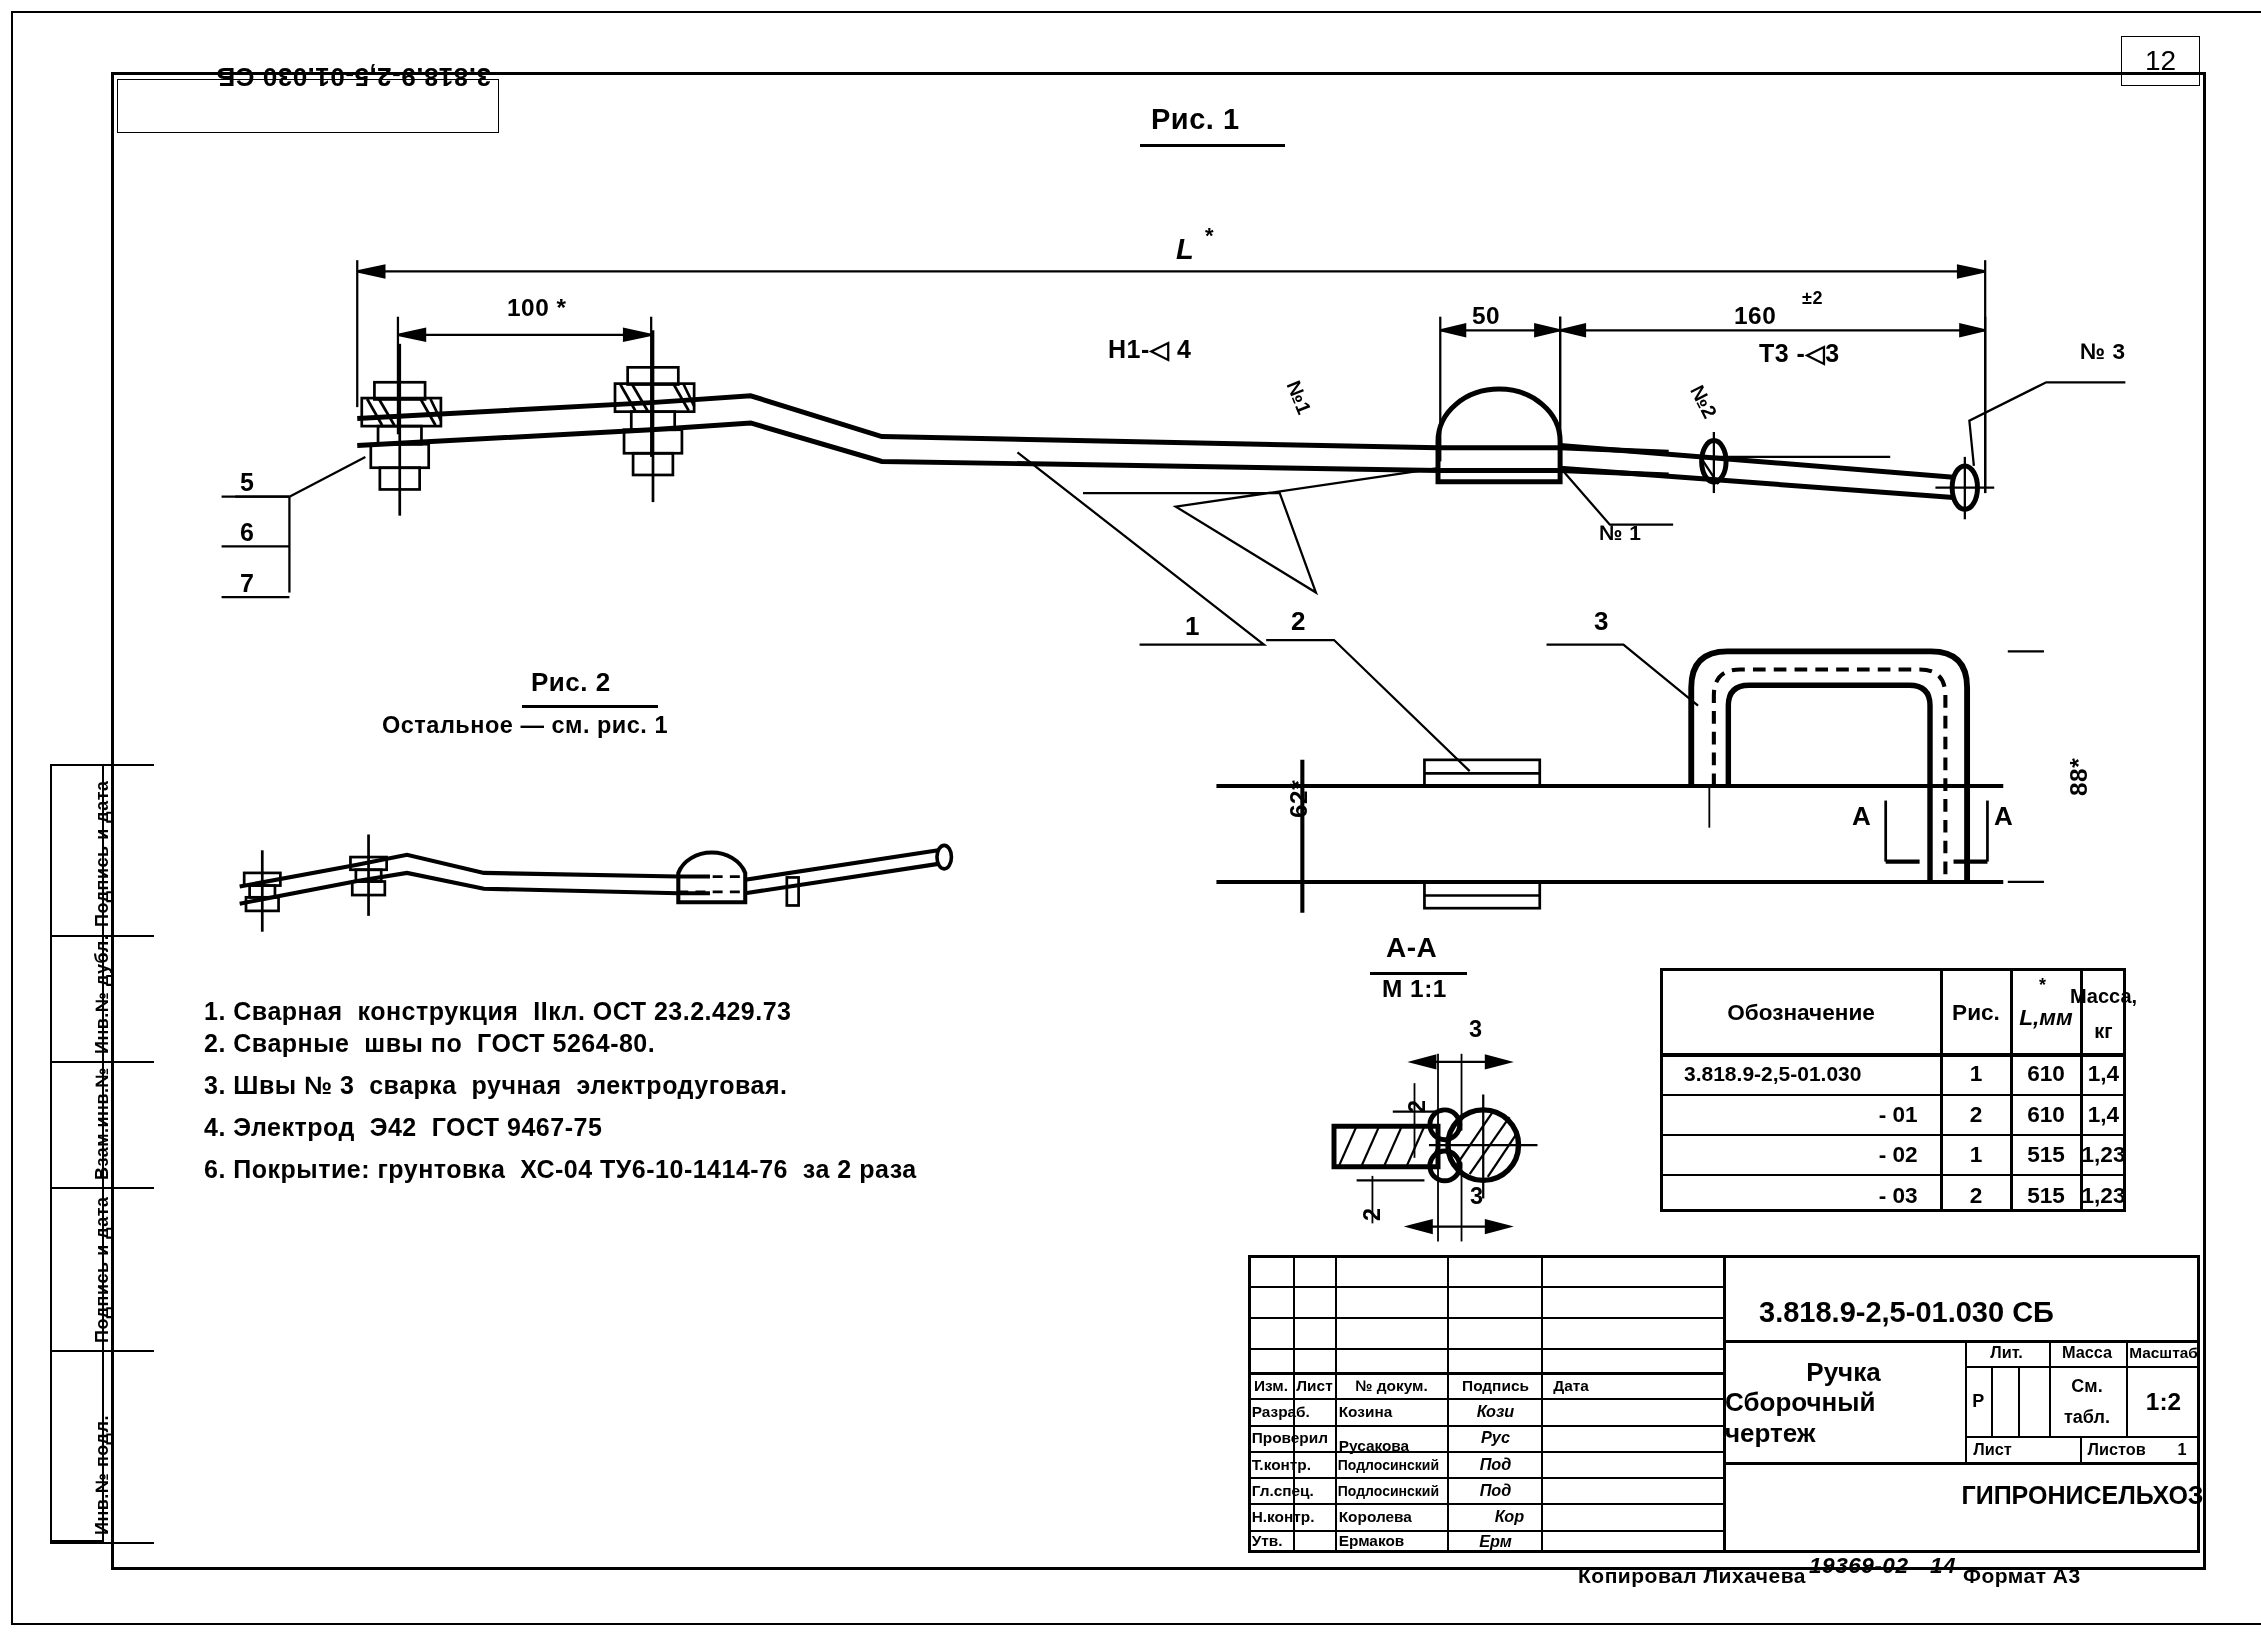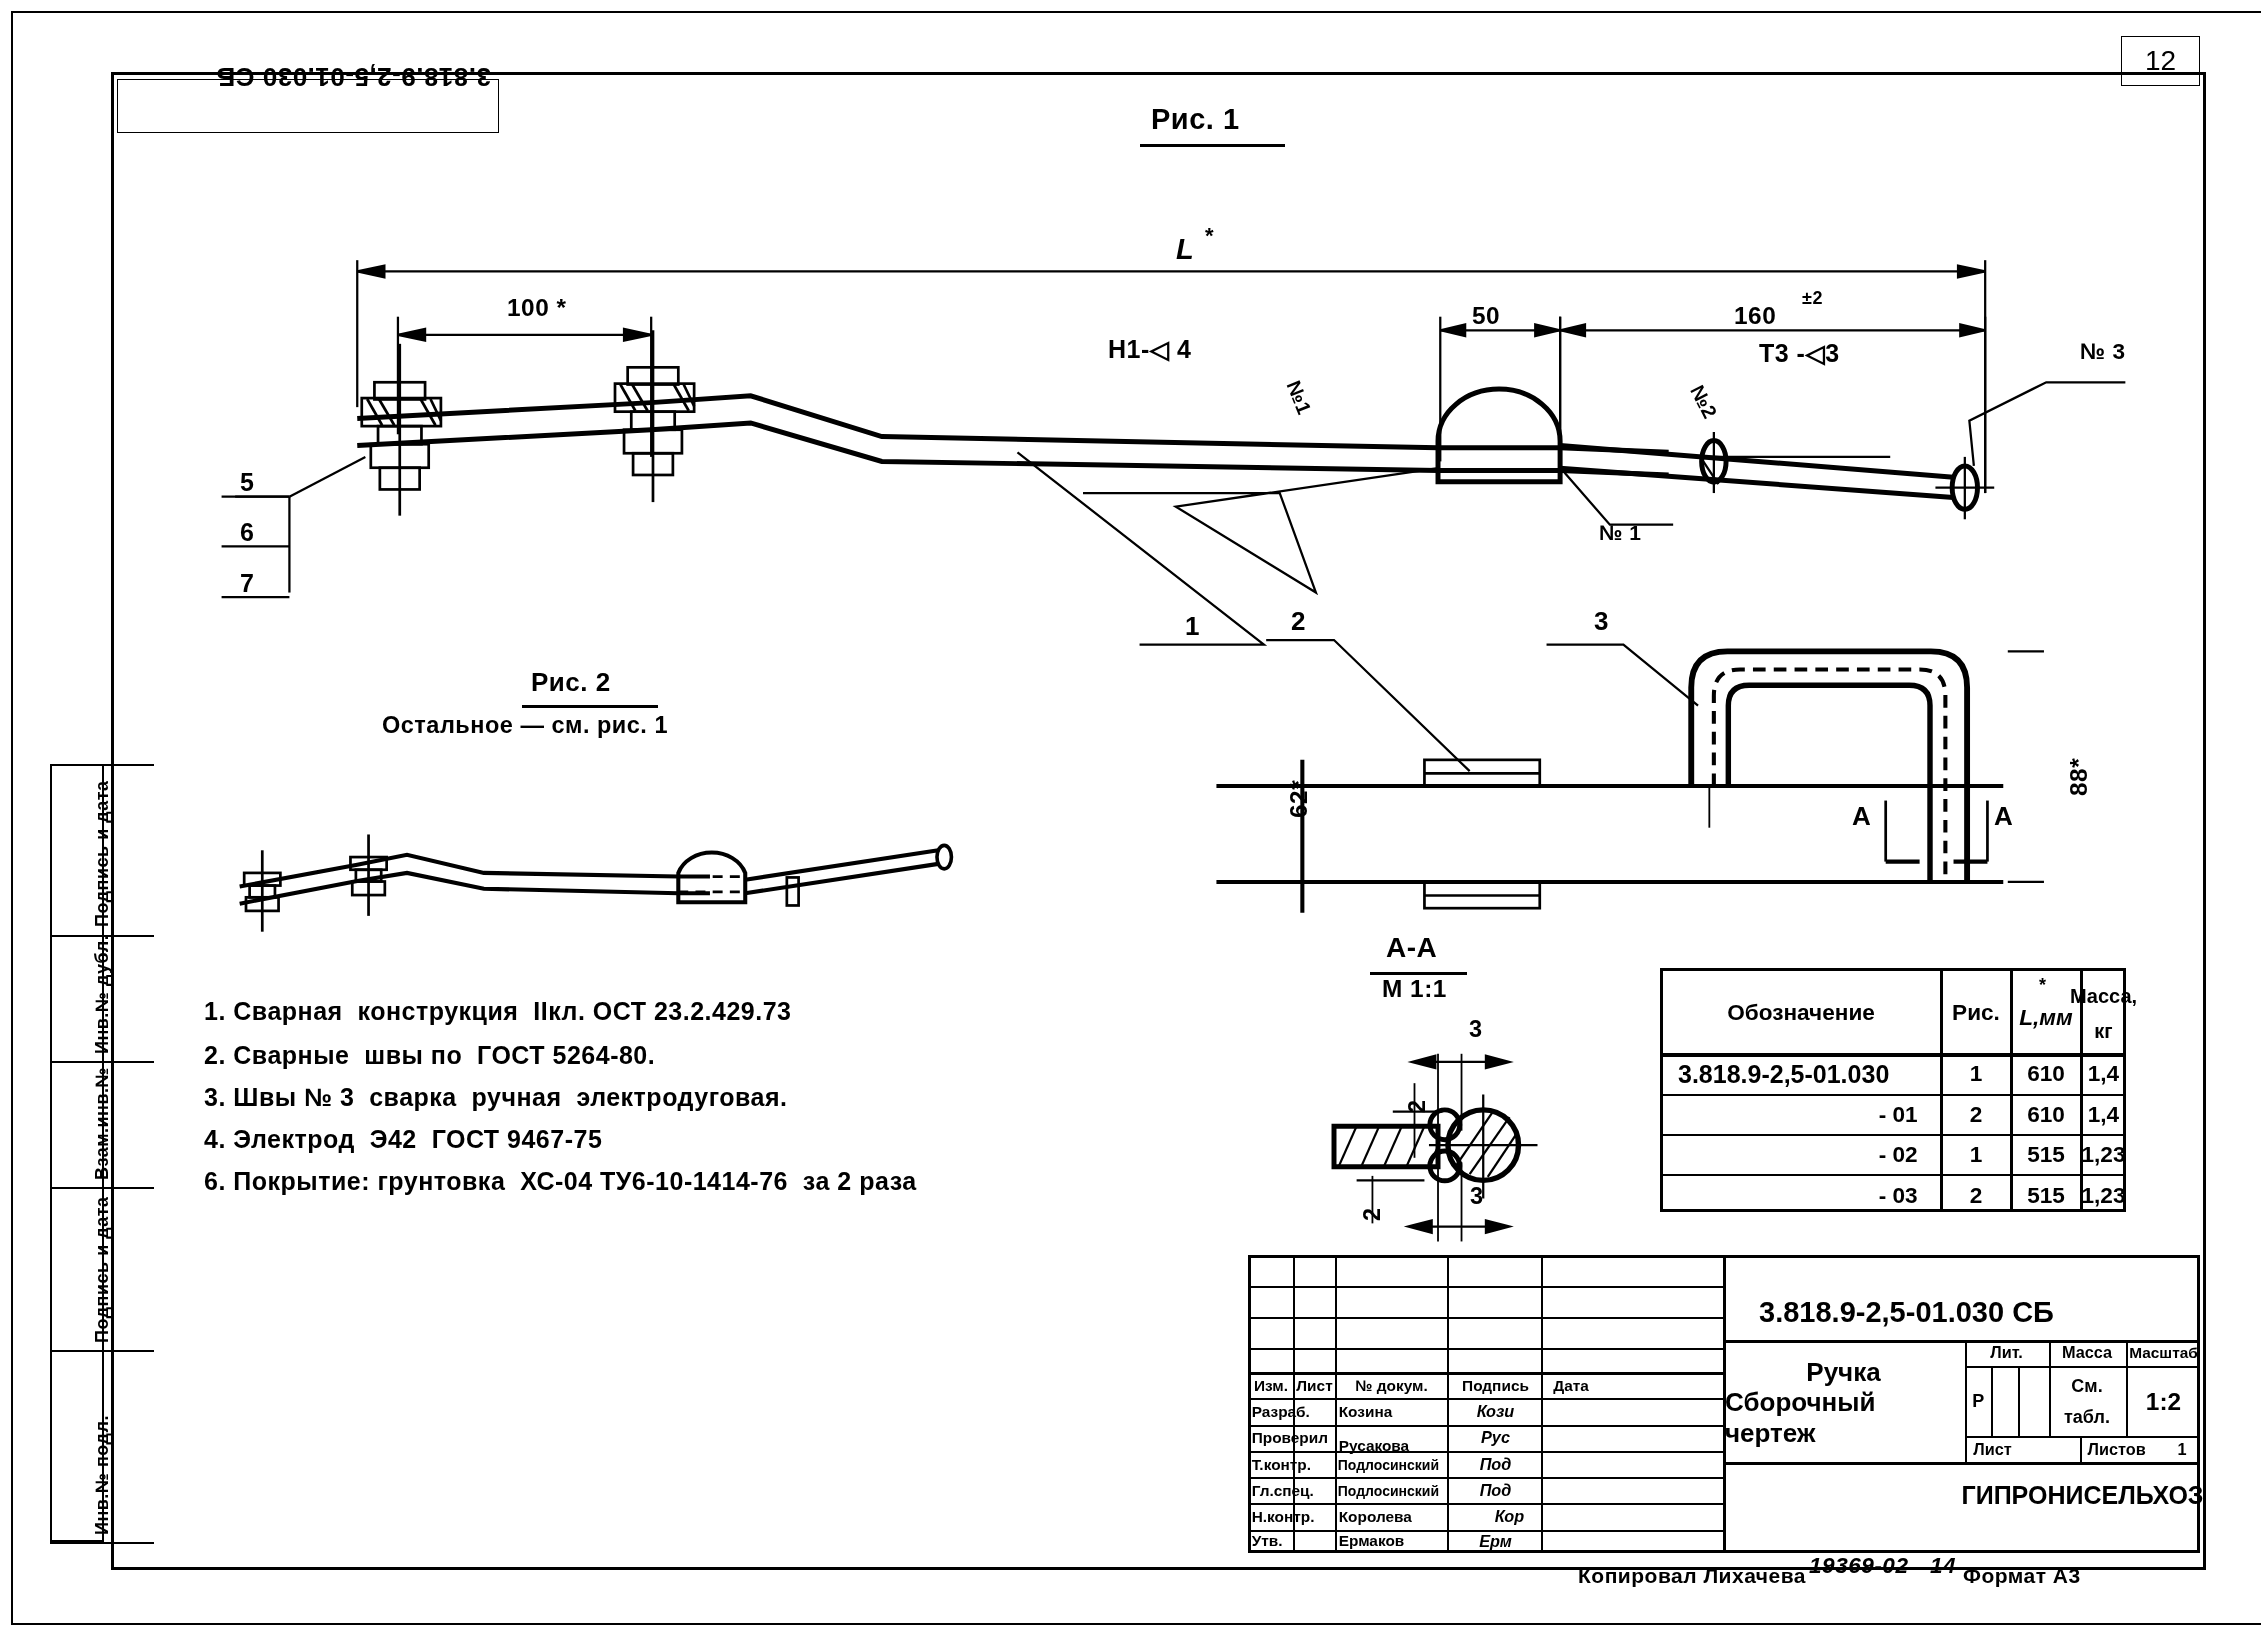--- a/index.html
+++ b/index.html
@@ -284,21 +284,21 @@
       <line x1="3000" y1="2610" x2="3150" y2="2610" stroke-width="5"></line>
     </g>
   </svg>
 
   <div class="txt" style="left:1469px;top:1018px;font-size:23.5px;">3</div>
   <div class="txt" style="left:1470px;top:1185px;font-size:23.5px;">3</div>
   <div class="txt" style="left:1406px;top:1113px;font-size:23.5px;transform:rotate(-90deg);transform-origin:0 0;">2</div>
   <div class="txt" style="left:1361px;top:1221px;font-size:23.5px;transform:rotate(-90deg);transform-origin:0 0;">2</div>
 
   <div class="abs" style="left:204px;top:999px;width:882px;">
-    <div class="txt" style="position:relative;left:0;top:0;font-size:25px;margin-bottom:19px;">1. Сварная  конструкция  IIкл. ОСТ 23.2.429.73</div>
+    <div class="txt" style="position:relative;left:0;top:0;font-size:25px;margin-bottom:7px;">1. Сварная  конструкция  IIкл. ОСТ 23.2.429.73</div>
     <div class="txt" style="position:relative;left:0;top:0;font-size:25px;margin-bottom:17px;">2. Сварные  швы по  ГОСТ 5264-80.</div>
     <div class="txt" style="position:relative;left:0;top:0;font-size:25px;margin-bottom:17px;">3. Швы № 3  сварка  ручная  электродуговая.</div>
     <div class="txt" style="position:relative;left:0;top:0;font-size:25px;margin-bottom:17px;">4. Электрод  Э42  ГОСТ 9467-75</div>
     <div class="txt" style="position:relative;left:0;top:0;font-size:25px;">6. Покрытие: грунтовка  ХС-04 ТУ6-10-1414-76  за 2 раза</div>
   </div>
 
   <div class="abs" style="left:1660px;top:968px;width:466px;height:244px;border:3.2px solid #000;box-sizing:border-box;"></div>
 
   <div class="ln" style="left:1940px;top:968px;width:2.7px;height:244px;"></div>
   <div class="ln" style="left:2010px;top:968px;width:2.7px;height:244px;"></div>
@@ -309,21 +309,21 @@
   <div class="ln" style="left:1660px;top:1134px;width:466px;height:2.3px;"></div>
   <div class="ln" style="left:1660px;top:1174px;width:466px;height:2.3px;"></div>
 
   <div class="tblcell" style="left:1664px;top:972px;width:274px;height:81px;font-size:22.6px;">Обозначение</div>
   <div class="tblcell" style="left:1943px;top:972px;width:66px;height:81px;font-size:22.6px;">Рис.</div>
   <div class="tblcell" style="left:2013px;top:984px;width:66px;height:68px;font-size:22.6px;font-style:italic;">L,мм</div>
   <div class="txt" style="left:2039px;top:976px;font-size:18px;">*</div>
   <div class="tblcell" style="left:2083px;top:976px;width:41px;height:41px;font-size:20px;">Масса,</div>
   <div class="tblcell" style="left:2083px;top:1013px;width:41px;height:36px;font-size:20px;">кг</div>
 
-  <div class="tblcell" style="left:1664px;top:1056px;width:274px;height:36px;font-size:25px;justify-content:flex-start;padding-left:14px;">3.818.9-2,5-01.030</div>
+  <div class="tblcell" style="left:1664px;top:1056px;width:274px;height:36px;font-size:21px;justify-content:flex-start;padding-left:20px;">3.818.9-2,5-01.030</div>
   <div class="tblcell" style="left:1943px;top:1056px;width:66px;height:36px;font-size:22.6px;">1</div>
   <div class="tblcell" style="left:2013px;top:1056px;width:66px;height:36px;font-size:22.6px;">610</div>
   <div class="tblcell" style="left:2083px;top:1056px;width:41px;height:36px;font-size:22.6px;">1,4</div>
 
   <div class="tblcell" style="left:1664px;top:1097px;width:274px;height:36px;font-size:22.6px;justify-content:flex-end;padding-right:20.4px;">- 01</div>
   <div class="tblcell" style="left:1943px;top:1097px;width:66px;height:36px;font-size:22.6px;">2</div>
   <div class="tblcell" style="left:2013px;top:1097px;width:66px;height:36px;font-size:22.6px;">610</div>
   <div class="tblcell" style="left:2083px;top:1097px;width:41px;height:36px;font-size:22.6px;">1,4</div>
 
   <div class="tblcell" style="left:1664px;top:1137px;width:274px;height:36px;font-size:22.6px;justify-content:flex-end;padding-right:20.4px;">- 02</div>

